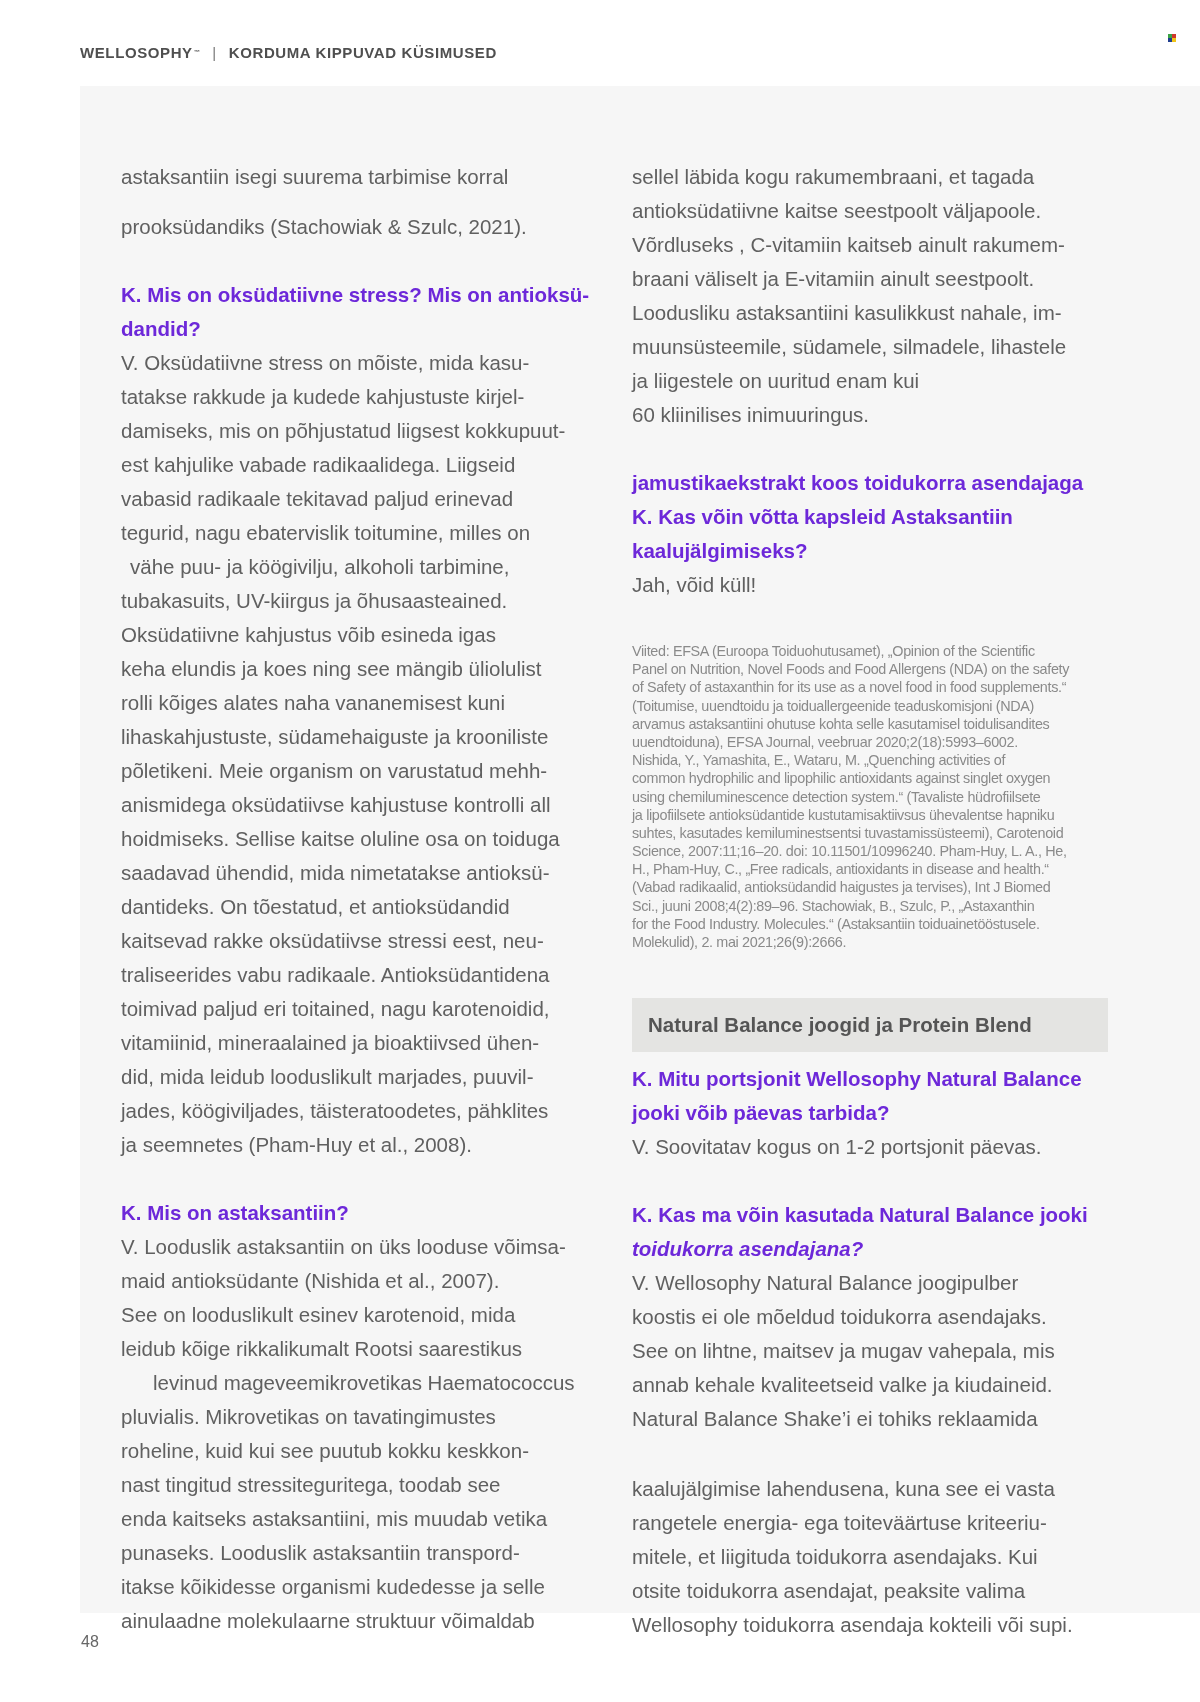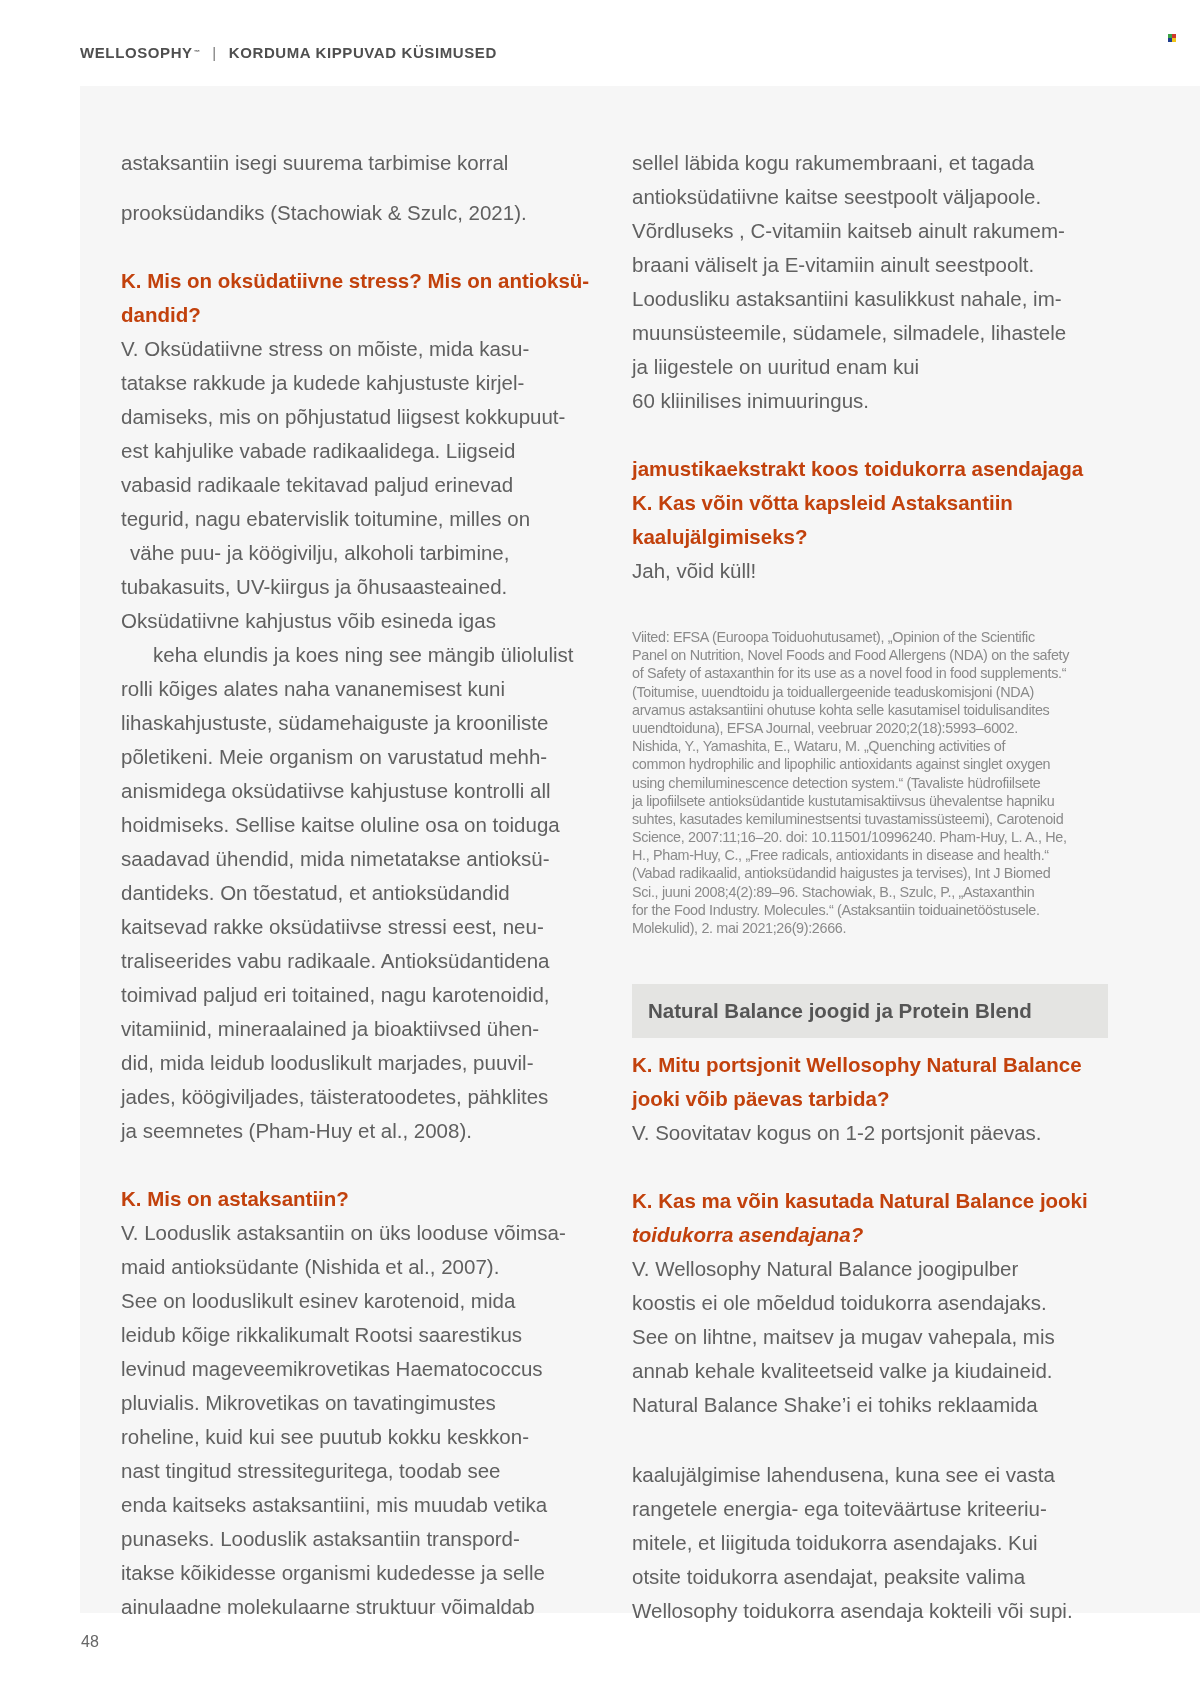--- a/index.html
+++ b/index.html
@@ -19,27 +19,27 @@
   .corner-logo {
     position: absolute; left: 1168px; top: 34px; width: 8px; height: 8px;
     display: grid; grid-template-columns: 4px 4px; grid-template-rows: 4px 4px;
   }
   .corner-logo span { display:block; }
   .panel {
     position: absolute; left: 80px; top: 86px; width: 1120px; height: 1527px;
     background: #f6f6f6;
   }
   .col {
-    position: absolute; top: 146px; font-size: 20.5px; line-height: 34px;
+    position: absolute; top: 160px; font-size: 20.5px; line-height: 34px;
     color: #606060;
   }
   .col.left { left: 121px; width: 470px; }
   .col.right { left: 632px; width: 480px; }
   .line { white-space: nowrap; height: 34px; }
-  .q { font-weight: bold; color: #c2410c; }
+  .q { font-weight: bold; color: #6d28d9; }
   .gap { height: 34px; }
   .refs {
     font-family: "Liberation Sans Narrow", "Liberation Sans", sans-serif;
     font-size: 14.4px; line-height: 18.2px; color: #8a8a8a;
     letter-spacing: -0.35px; margin-top: 40px;
   }
   .refs .rline { white-space: nowrap; height: 18.2px; transform-origin: left; }
   .section-band {
     background: #e4e4e2; height: 54px; margin-top: 47px; margin-bottom: 10px;
     display: flex; align-items: center; padding-left: 16px; width: 460px;
@@ -76,42 +76,42 @@
     <div class="line q" style="display: block;">dandid?</div>
     <div class="line" style="display: block;">V. Oksüdatiivne stress on mõiste, mida kasu-</div>
     <div class="line" style="display: block;">tatakse rakkude ja kudede kahjustuste kirjel-</div>
     <div class="line" style="display: block;">damiseks, mis on põhjustatud liigsest kokkupuut-</div>
     <div class="line" style="display: block;">est kahjulike vabade radikaalidega. Liigseid</div>
     <div class="line" style="display: block;">vabasid radikaale tekitavad paljud erinevad</div>
     <div class="line" style="display: block;">tegurid, nagu ebatervislik toitumine, milles on</div>
     <div class="line" style="display: block; margin-left: 9px;">vähe puu- ja köögivilju, alkoholi tarbimine,</div>
     <div class="line" style="display: block;">tubakasuits, UV-kiirgus ja õhusaasteained.</div>
     <div class="line" style="display: block;">Oksüdatiivne kahjustus võib esineda igas</div>
-    <div class="line" style="display: block; margin-left: 32px;">keha elundis ja koes ning see mängib üliolulist</div>
+    <div class="line" style="display: block;">keha elundis ja koes ning see mängib üliolulist</div>
     <div class="line" style="display: block;">rolli kõiges alates naha vananemisest kuni</div>
     <div class="line" style="display: block;">lihaskahjustuste, südamehaiguste ja krooniliste</div>
     <div class="line" style="display: block;">põletikeni. Meie organism on varustatud mehh-</div>
     <div class="line" style="display: block;">anismidega oksüdatiivse kahjustuse kontrolli all</div>
     <div class="line" style="display: block;">hoidmiseks. Sellise kaitse oluline osa on toiduga</div>
     <div class="line" style="display: block;">saadavad ühendid, mida nimetatakse antioksü-</div>
     <div class="line" style="display: block;">dantideks. On tõestatud, et antioksüdandid</div>
     <div class="line" style="display: block;">kaitsevad rakke oksüdatiivse stressi eest, neu-</div>
     <div class="line" style="display: block;">traliseerides vabu radikaale. Antioksüdantidena</div>
     <div class="line" style="display: block;">toimivad paljud eri toitained, nagu karotenoidid,</div>
     <div class="line" style="display: block;">vitamiinid, mineraalained ja bioaktiivsed ühen-</div>
     <div class="line" style="display: block;">did, mida leidub looduslikult marjades, puuvil-</div>
     <div class="line" style="display: block;">jades, köögiviljades, täisteratoodetes, pähklites</div>
     <div class="line" style="display: block;">ja seemnetes (Pham-Huy et al., 2008).</div>
     <div class="gap"></div>
     <div class="line q" style="display: block;">K. Mis on astaksantiin?</div>
     <div class="line" style="display: block;">V. Looduslik astaksantiin on üks looduse võimsa-</div>
     <div class="line" style="display: block;">maid antioksüdante (Nishida et al., 2007).</div>
     <div class="line" style="display: block;">See on looduslikult esinev karotenoid, mida</div>
     <div class="line" style="display: block;">leidub kõige rikkalikumalt Rootsi saarestikus</div>
-    <div class="line" style="display: block;">levinud mageveemikrovetikas Haematococcus</div>
+    <div class="line" style="display: block; margin-left: 32px;">levinud mageveemikrovetikas Haematococcus</div>
     <div class="line" style="display: block;">pluvialis. Mikrovetikas on tavatingimustes</div>
     <div class="line" style="display: block;">roheline, kuid kui see puutub kokku keskkon-</div>
     <div class="line" style="display: block;">nast tingitud stressiteguritega, toodab see</div>
     <div class="line" style="display: block;">enda kaitseks astaksantiini, mis muudab vetika</div>
     <div class="line" style="display: block;">punaseks. Looduslik astaksantiin transpord-</div>
     <div class="line" style="display: block;">itakse kõikidesse organismi kudedesse ja selle</div>
     <div class="line" style="display: block;">ainulaadne molekulaarne struktuur võimaldab</div>
   </div>
 
 <div class="col right">

